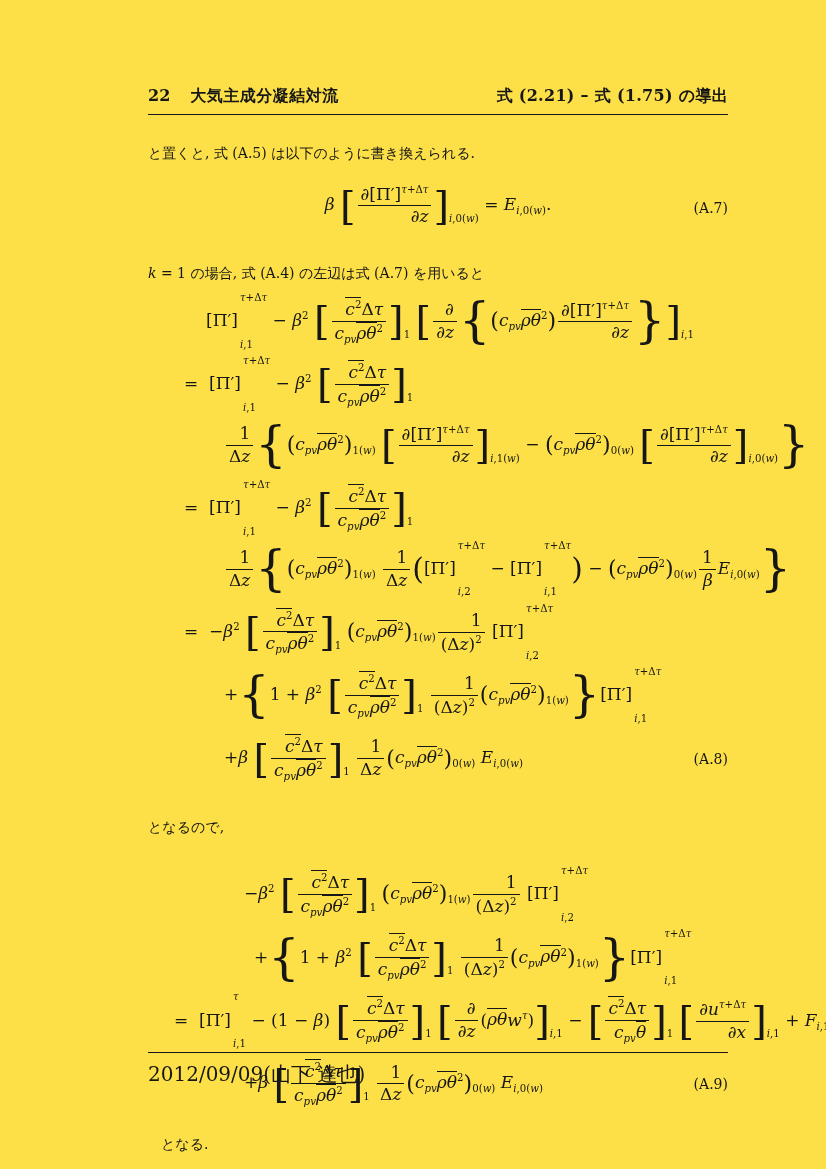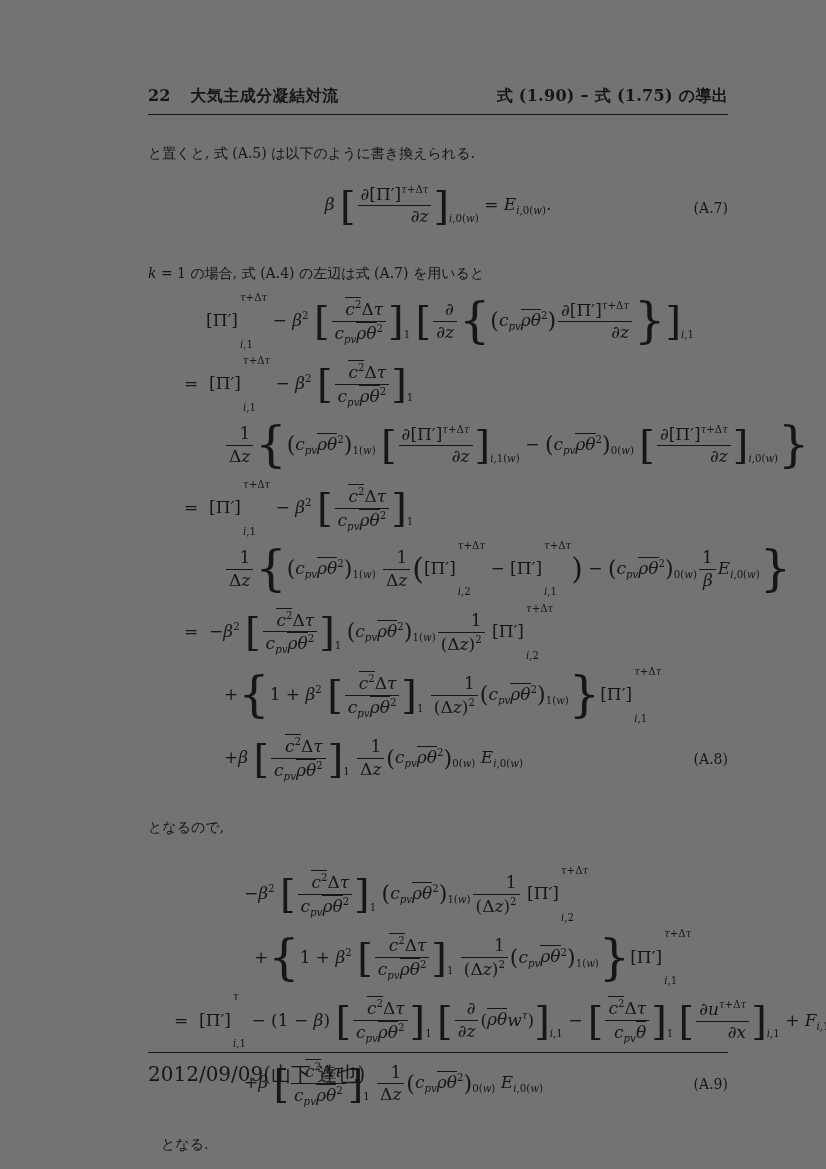--- a/index.html
+++ b/index.html
@@ -1,21 +1,21 @@
 <!DOCTYPE html>
 <html><head>
 <meta charset="utf-8">
 <style>
   html,body{margin:0;padding:0;}
   body{
     width:826px;height:1169px;background:#ffffff;color:#161616;
     font-family:"DejaVu Serif","Liberation Serif",serif;
     -webkit-font-smoothing:antialiased;
   }
-  .page{position:relative;width:826px;height:1169px;overflow:hidden;background:#737373;}
+  .page{position:relative;width:826px;height:1169px;overflow:hidden;background:#fde047;}
   .content{position:absolute;left:148px;top:0;width:580px;}
 
   
   .header{margin-top:86px;display:flex;align-items:baseline;font-size:16px;font-weight:bold;}
   .pageno{margin-right:20px;}
   .htitle{letter-spacing:.5px;}
   .hright{margin-left:auto;letter-spacing:.3px;}
   .hrule{border:none;border-top:1.5px solid #161616;margin:7px 0 0 0;}
 
   
@@ -62,21 +62,21 @@
 </style>
 </head>
 <body>
 
 <div class="page">
   <div class="content">
 
     <div class="header">
       <span class="pageno">22</span>
       <span class="htitle">大気主成分凝結対流</span>
-      <span class="hright">式 (1.90) – 式 (1.75) の導出</span>
+      <span class="hright">式 (2.21) – 式 (1.75) の導出</span>
     </div>
     <hr class="hrule">
 
     <div class="para p1">と置くと, 式 (A.5) は以下のように書き換えられる.</div>
 
     <div class="eq a7row eqrow">
       <span><i>β</i> <span class="d2">[</span><span class="f"><span class="n">∂[Π′]<sup><i>τ</i>+Δ<i>τ</i></sup></span><span class="d">∂<i>z</i></span></span><span class="d2">]</span><sub class="lo"><i>i</i>,0(<i>w</i>)</sub> = <i>E</i><sub><i>i</i>,0(<i>w</i>)</sub>.</span>
       <span class="eqlabel">(A.7)</span>
     </div>
 

